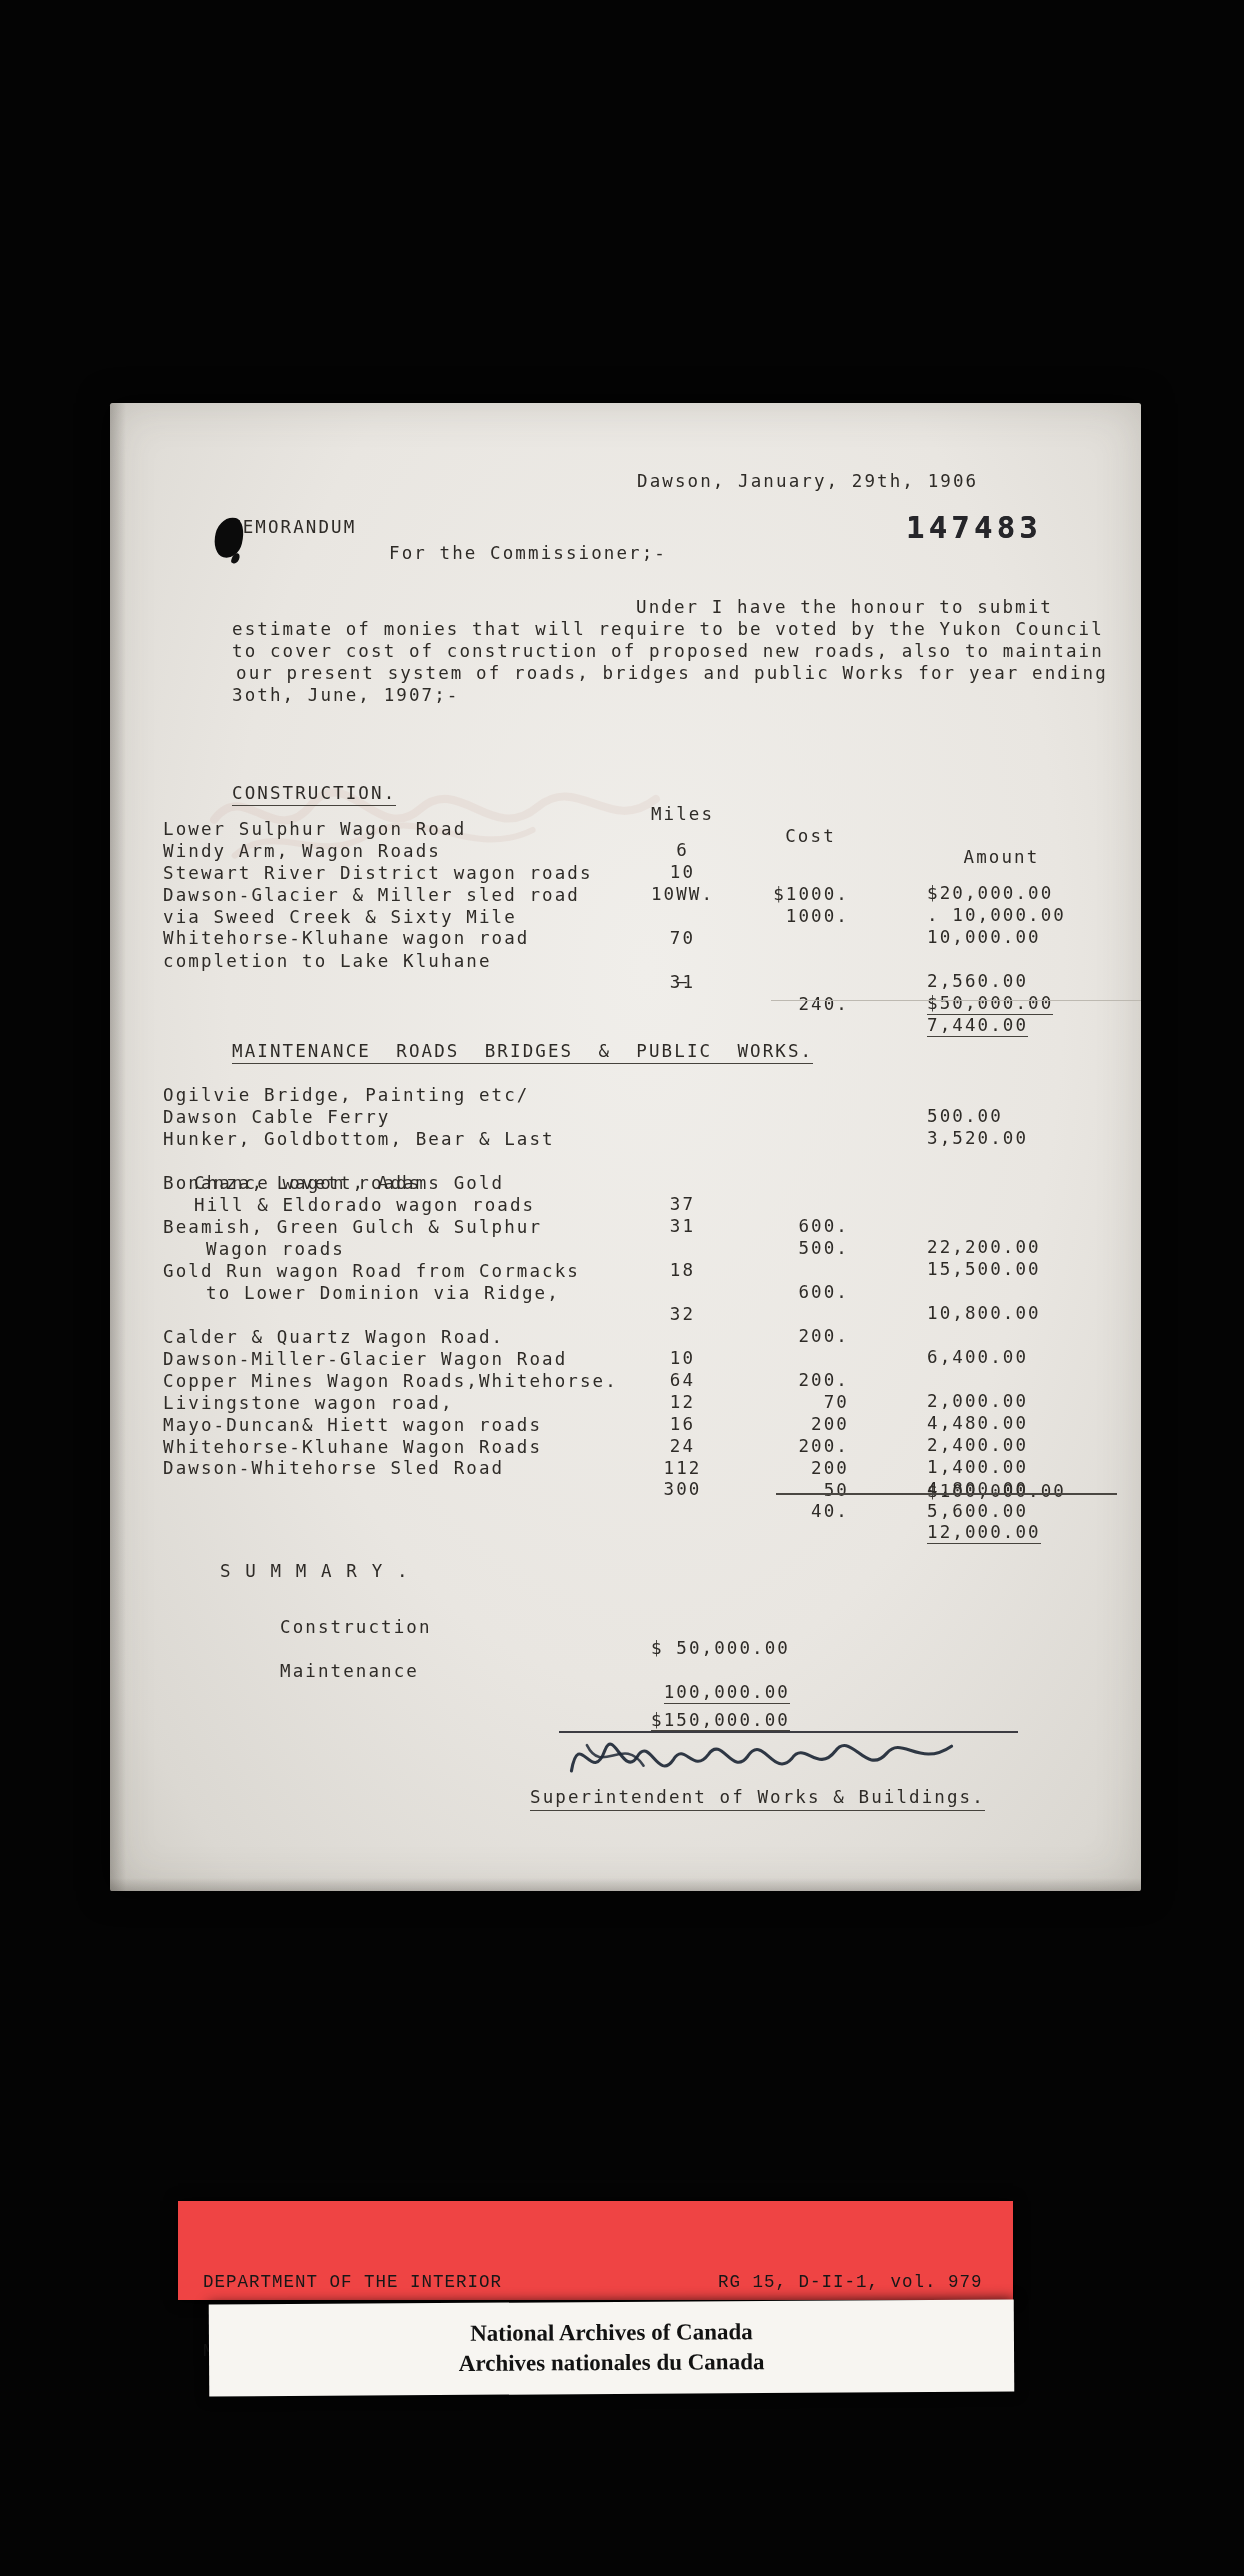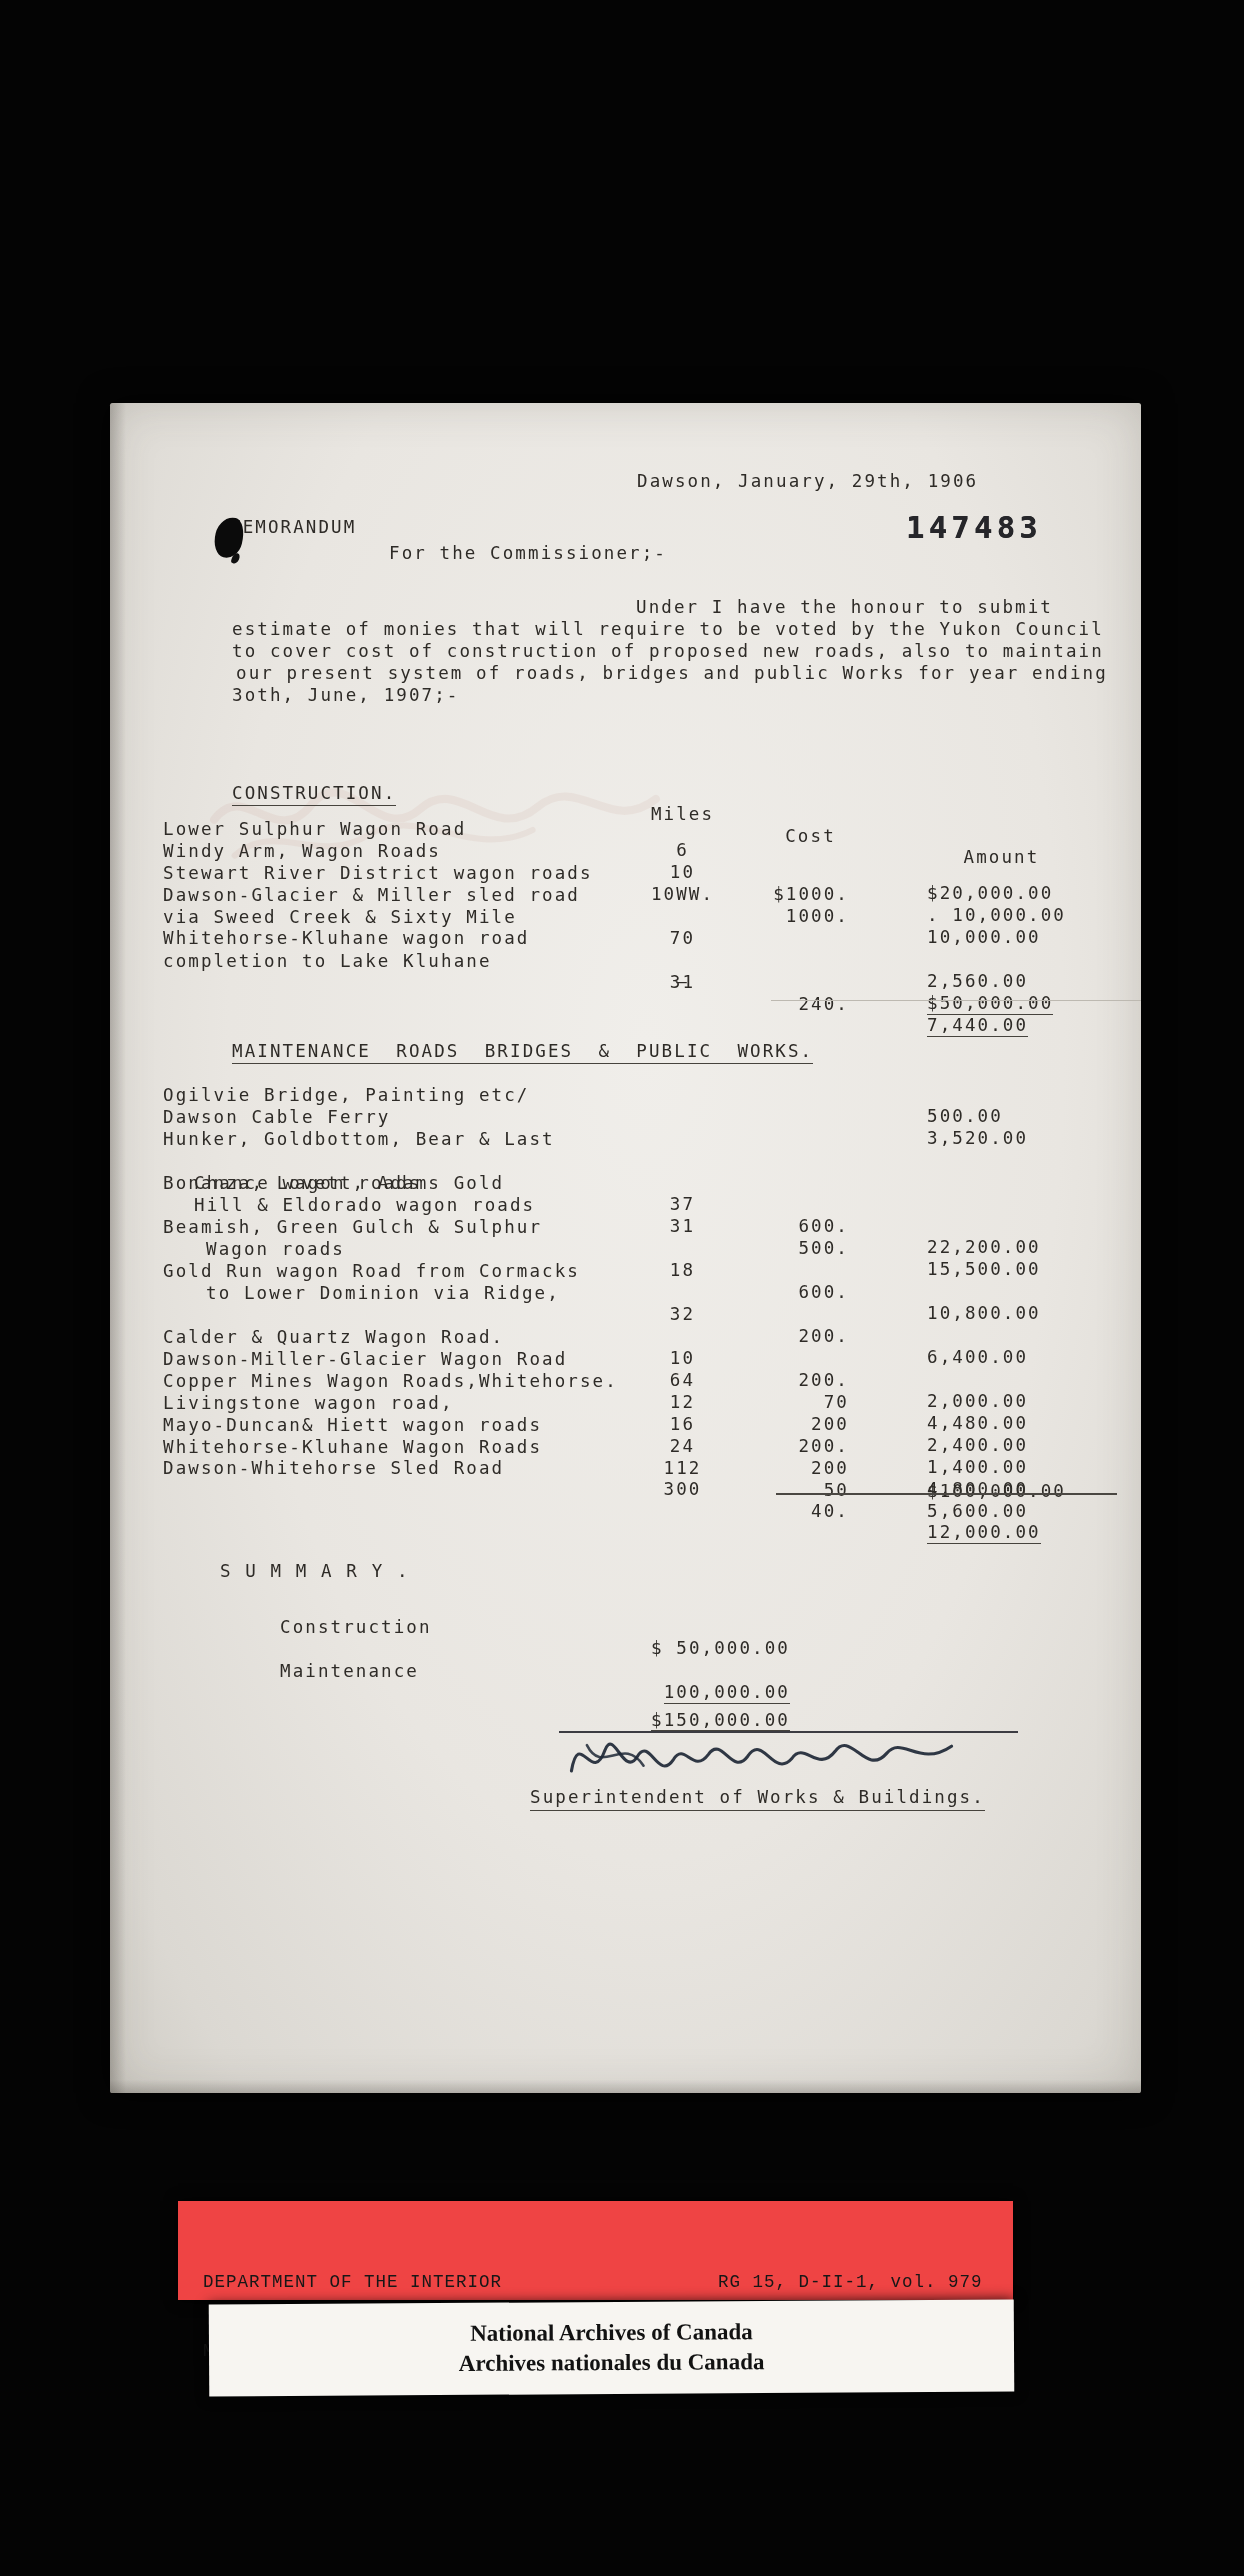--- a/index.html
+++ b/index.html
@@ -3,21 +3,21 @@
 <meta charset="utf-8">
 <style>
   html,body{margin:0;padding:0;}
   body{
     width:1245px;height:2658px;position:relative;overflow:hidden;
     background:#040404;
     font-family:"DejaVu Sans Mono","Liberation Mono",monospace;
   }
   
   .paper{
-    position:absolute;left:110px;top:403px;width:1031px;height:1690px;
+    position:absolute;left:110px;top:403px;width:1031px;height:1488px;
     background:radial-gradient(ellipse at 52% 38%, #f0eeea 0%, #e9e6e1 55%, #dbd8d2 88%, #cfccc5 100%);
     border-radius:2.6px;
     box-shadow:0 0 31px rgba(0,0,0,0.9), inset 0 0 46px rgba(70,65,55,0.18);
     color:#2e2b27;
     font-size:17.5px;letter-spacing:2.1px;line-height:21.6px;
   }
   .paper::before{ 
     content:"";position:absolute;left:0;top:0;width:15.5px;height:100%;
     background:linear-gradient(90deg,rgba(40,35,30,0.22),rgba(40,35,30,0));
     border-radius:2.6px 0 0 2.6px;pointer-events:none;

